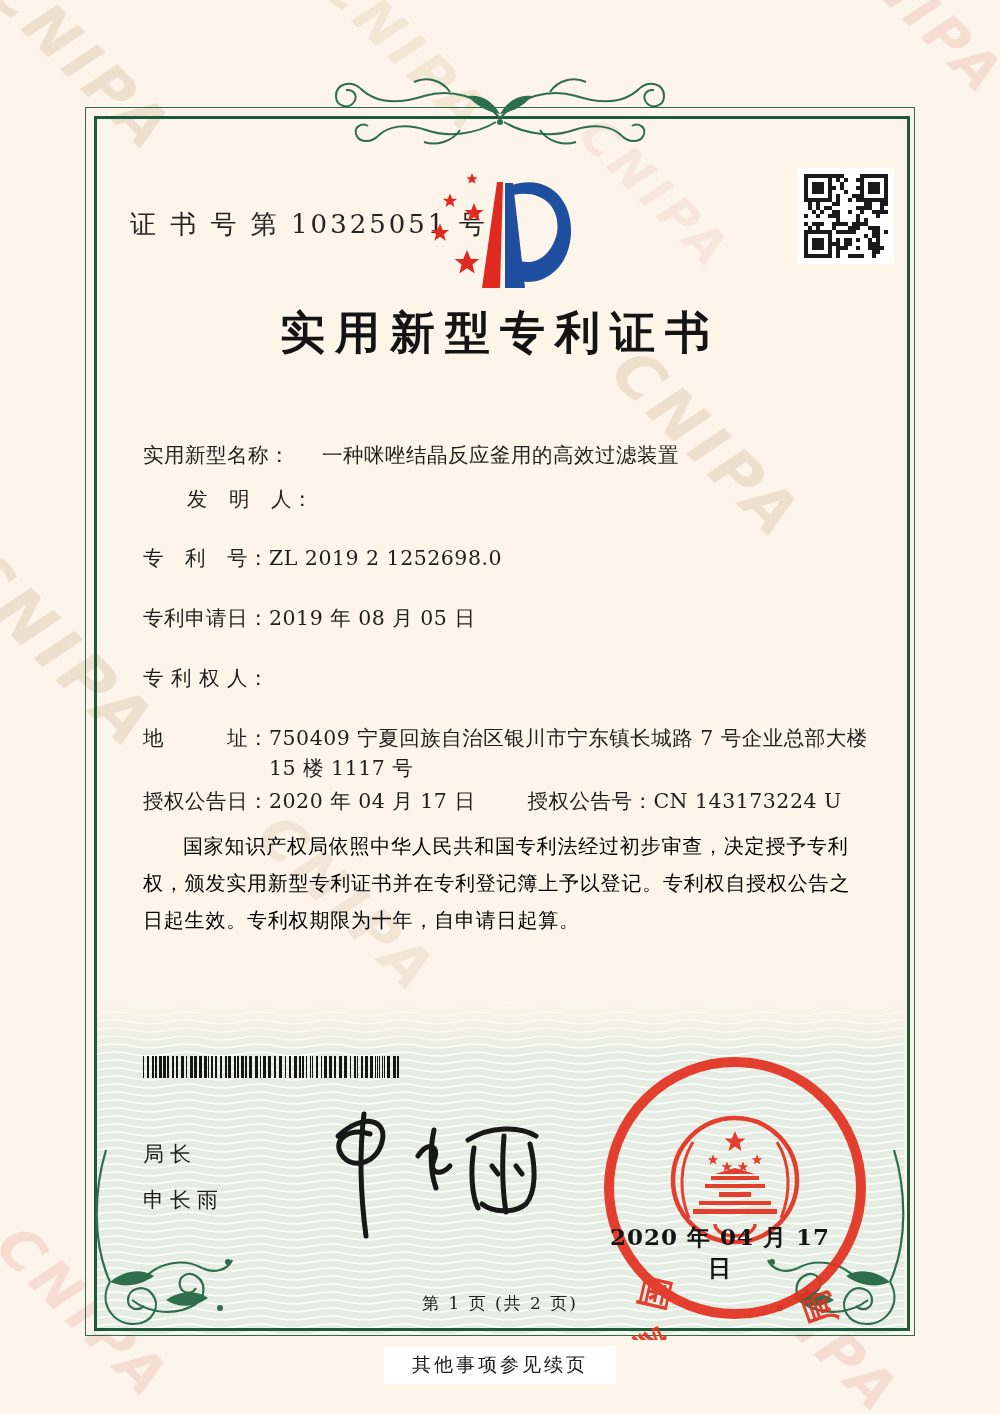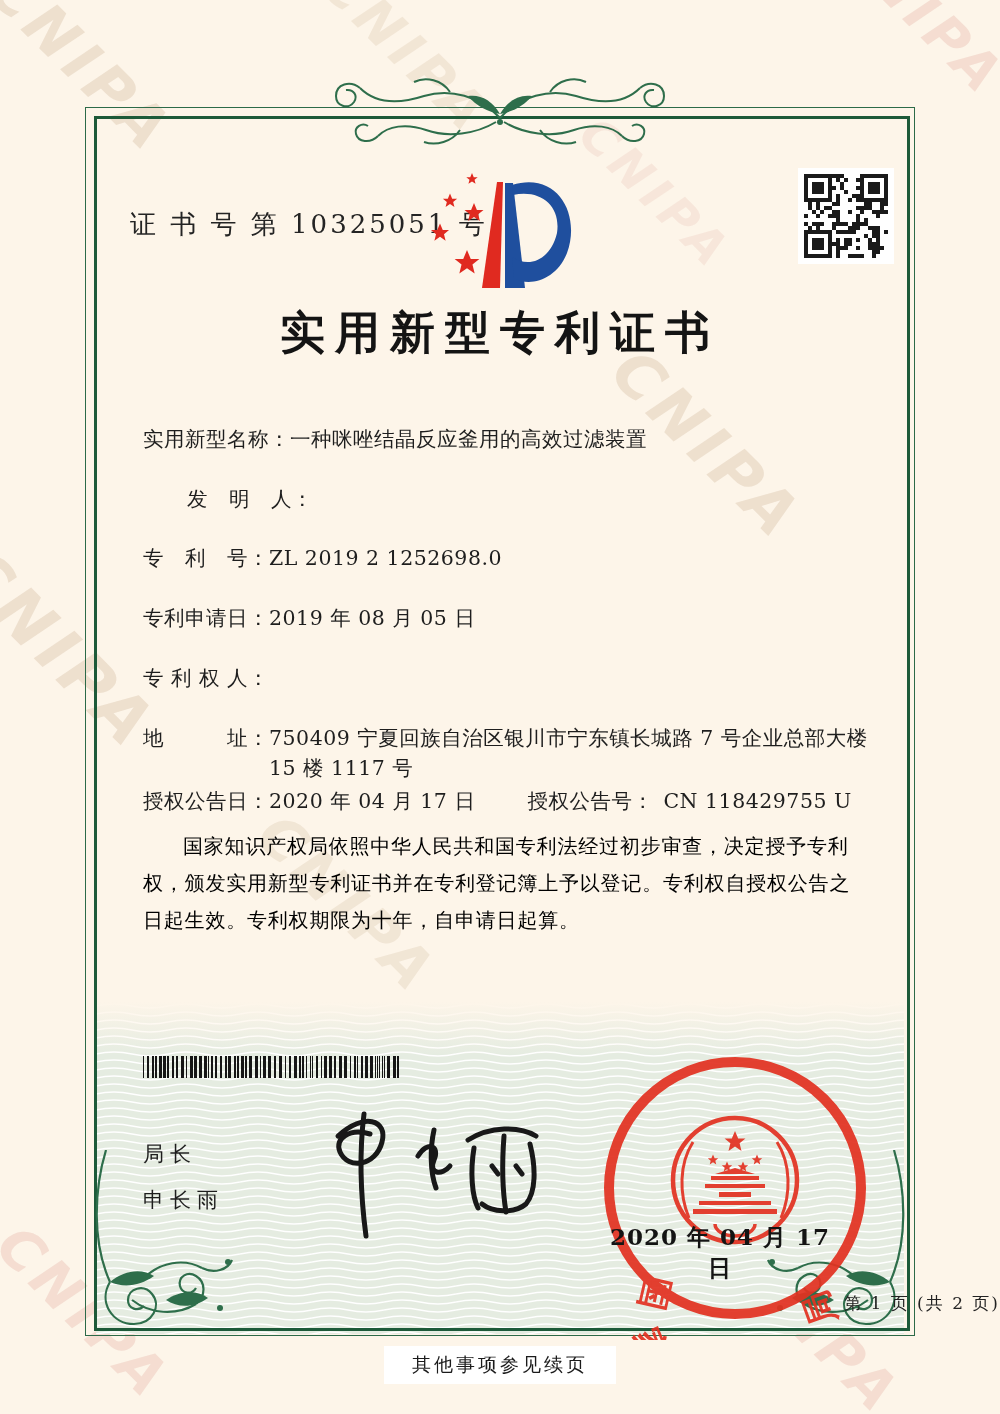--- a/index.html
+++ b/index.html
@@ -44,50 +44,50 @@
     position:absolute; left:798px; top:168px; width:96px; height:96px;
     background:#ffffff; display:flex; align-items:center; justify-content:center;
   }
   .title {
     position:absolute; left:0; right:0; top:303px; text-align:center;
     font-size:45px; font-weight:bold; letter-spacing:10px; color:#141414;
   }
   .field { position:absolute; left:143px; width:727px; display:flex; font-size:20.5px; line-height:30px; letter-spacing:.5px; }
   .field .lbl { flex:none; }
   .field .val { flex:1; }
-  .f-name      { top:424px; }
+  .f-name      { top:440px;gap:32px; }
   .f-inventor  { top:484px;margin-left:44px; }
   .f-patentno  { top:543px; }
   .f-filing    { top:603px; }
   .f-patentee  { top:663px; }
   .f-address   { top:723px; }
   .f-grantrow  { top:786px; display:flex; }
   .f-grantrow .pair { display:flex;text-align:center; }
-  .f-grantrow .pair2 { margin-left:52px;gap:10px; }
+  .f-grantrow .pair2 { margin-left:52px; }
   .paras {
     position:absolute; left:143px; width:726px; top:828px;
     font-size:20px; line-height:37px; letter-spacing:.8px; color:#000000;
   }
   .paras p { margin:0; text-indent:2em; }
   
   .barcode { position:absolute; left:143px; top:1056px; width:262px; height:22px; }
   .barcode i { position:absolute; top:0; bottom:0; background:#161616; }
   
   .sig-title { position:absolute; left:143px; top:1140px; font-size:21px; letter-spacing:6px; }
   .sig-name  { position:absolute; left:143px; top:1186px; font-size:21px; letter-spacing:6px; }
   .sig-hand  { position:absolute; left:268px; top:1096px; }
   
   .seal { position:absolute; left:585px; top:1040px; }
   .seal-date {
     position:absolute; left:605px; top:1222px; width:230px; text-align:center;
     font-size:23px; color:#141414; letter-spacing:1px; font-weight:bold;
   }
   
   .page-info {
-    position:absolute; left:0; right:0; top:1292px; text-align:right;
+    position:absolute; left:0; right:0; top:1292px; text-align:center;
     font-size:17px; letter-spacing:2px; color:#222;
   }
   .continuation {
     position:absolute; left:50%; top:1346px; transform:translateX(-50%);
     background:#ffffff; padding:6px 28px; font-size:19px; letter-spacing:3px; color:#1b1b1b;
     z-index:6;
   }
 </style>
 </head>
 <body>
@@ -438,21 +438,21 @@
       <span class="lbl">地　　　址：</span>
       <span class="val">750409 宁夏回族自治区银川市宁东镇长城路 7 号企业总部大楼 15 楼 1117 号</span>
     </div>
     <div class="field f-grantrow">
       <span class="pair">
         <span class="lbl">授权公告日：</span>
         <span>2020 年 04 月 17 日</span>
       </span>
       <span class="pair pair2">
         <span class="lbl">授权公告号：</span>
-        <span>CN 118429755 U</span>
+        <span>CN 143173224 U</span>
       </span>
     </div>
 
     <div class="paras">
       <p>国家知识产权局依照中华人民共和国专利法经过初步审查，决定授予专利权，颁发实用新型专利证书并在专利登记簿上予以登记。专利权自授权公告之日起生效。专利权期限为十年，自申请日起算。</p>
     </div>
 
     <div class="barcode">
         <i style="left:0px;width:1px"></i>
         <i style="left:4px;width:2px"></i>

